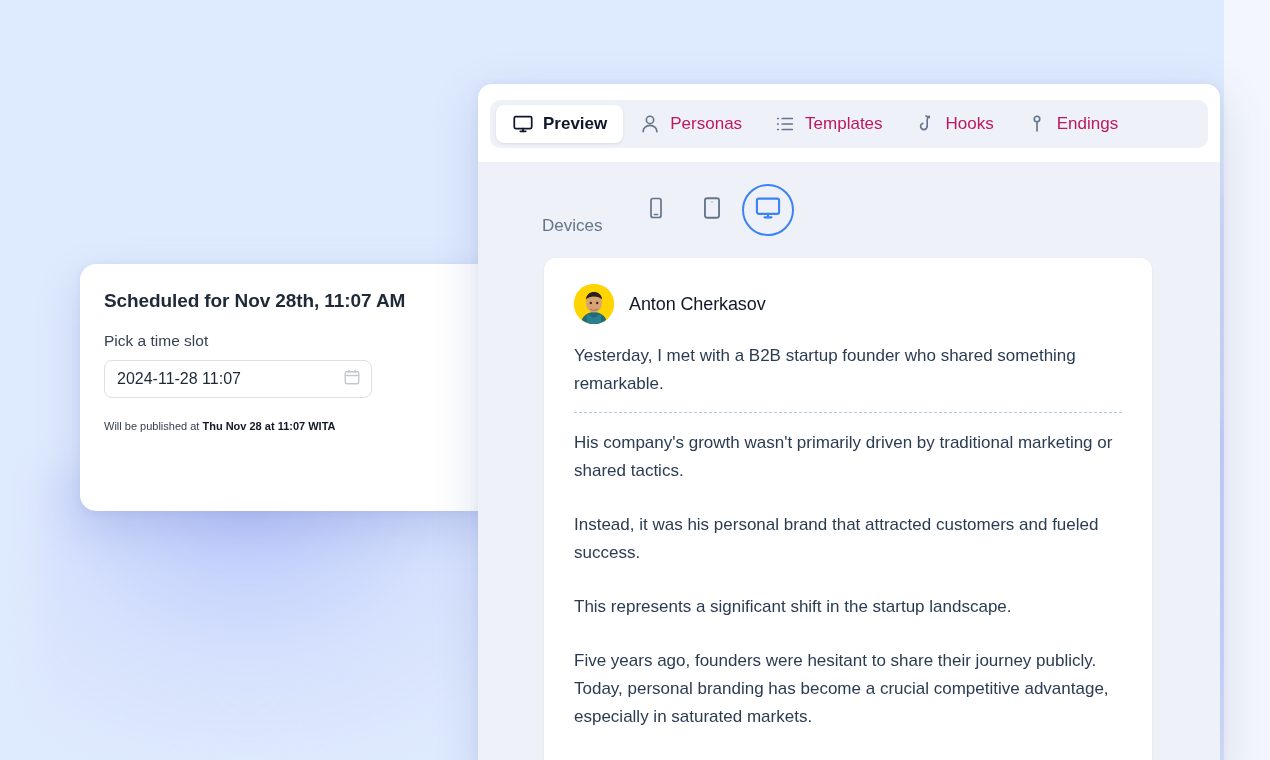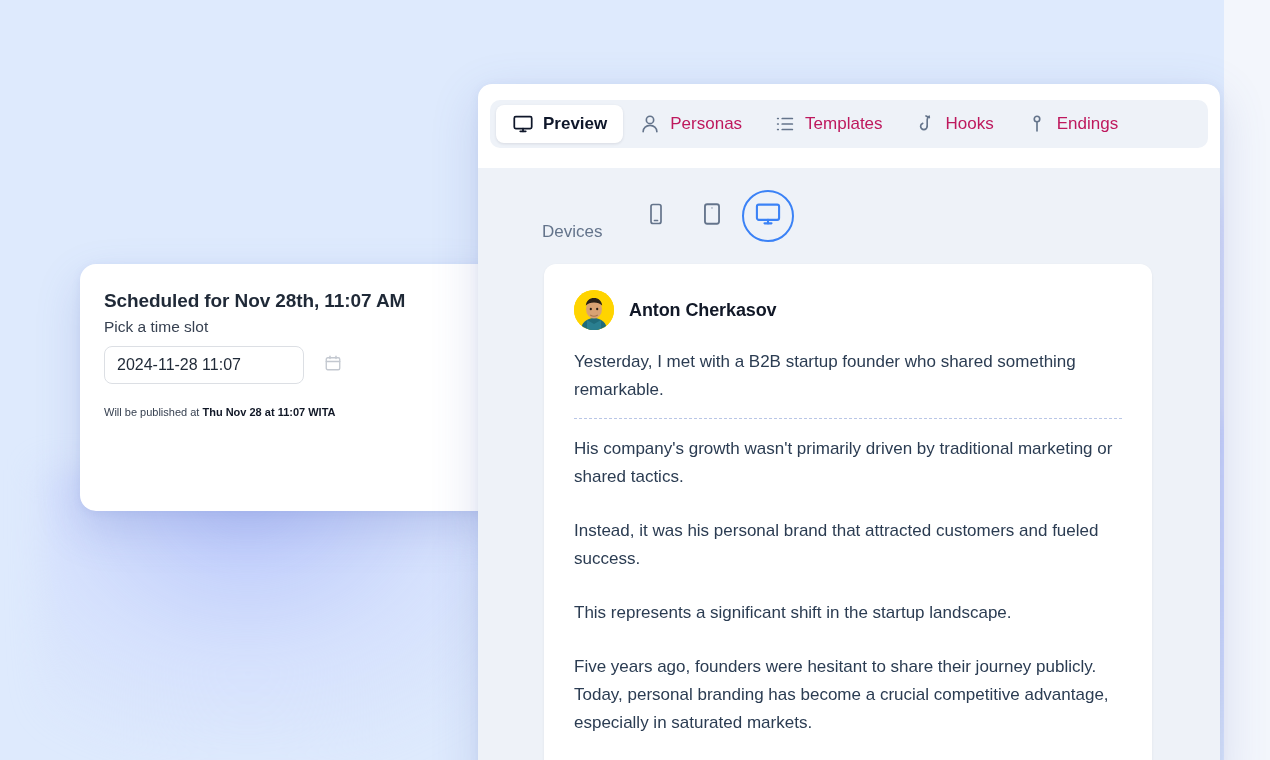--- a/index.html
+++ b/index.html
@@ -72,27 +72,27 @@
     overflow: hidden;
   }
   #scheduled-title {
     font-size: 19px;
     font-weight: bold;
     color: #1f2937;
     letter-spacing: -0.1px;
     white-space: nowrap;
   }
   #timeslot-label {
-    margin-top: 6px;
+    margin-top: 20px;
     font-size: 15.5px;
     color: #374151;
   }
   #timeslot-input-wrap {
     margin-top: 10px;
-    width: 200px;
+    width: 268px;
     height: 38px;
     border: 1px solid #dcdfe4;
     border-radius: 8px;
     display: flex;
     align-items: center;
     padding: 0 10px 0 12px;
     background: #fff;
   }
   #timeslot-input {
     flex: 1;
@@ -121,21 +121,21 @@
     height: 700px;
     border-radius: 14px 14px 0 0;
     background: #eef2f8;
     box-shadow: 0 14px 48px rgba(86,106,180,.20), 0 2px 10px rgba(86,106,180,.10);
     overflow: hidden;
   }
 
   
   #tabbar-shell {
     background: #ffffff;
-    padding: 16px 12px 20px 12px;
+    padding: 16px 12px 14px 12px;
     border-radius: 14px 14px 0 0;
   }
   #tabbar {
     background: #eef2f8;
     border-radius: 10px;
     height: 48px;
     display: flex;
     align-items: center;
     padding: 0 6px;
   }
@@ -200,21 +200,21 @@
   #author-avatar {
     width: 40px; height: 40px;
     border-radius: 50%;
     overflow: hidden;
     flex: 0 0 auto;
     background: #ffd400;
     position: relative;
   }
   #author-name {
     font-size: 18px;
-    font-weight: bold;
+    font-weight: normal;
     color: #111827;
     letter-spacing: -0.1px;
   }
   #post-body { margin-top: 18px; }
   .post-para {
     font-size: 17px;
     line-height: 28px;
     color: #2b3c52;
     margin-bottom: 26px;
   }

